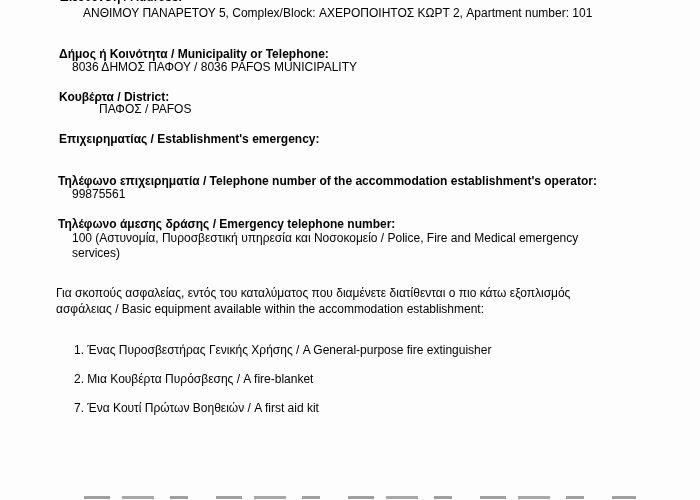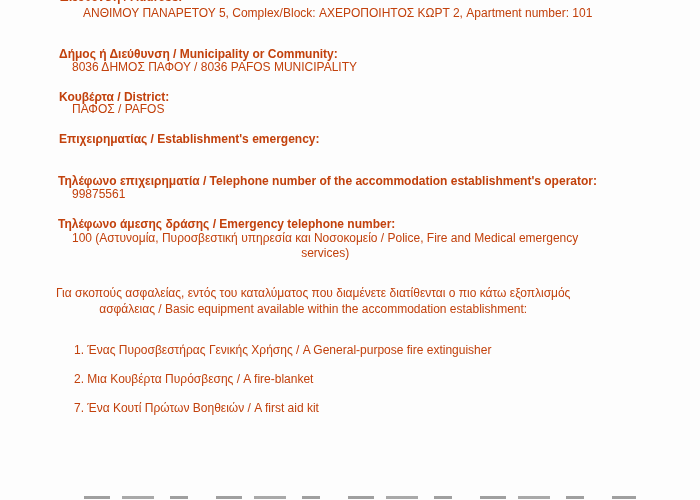--- a/index.html
+++ b/index.html
@@ -4,22 +4,21 @@
 <style>
   html,body{margin:0;padding:0;background:#ffffff;}
   .page{
     position:relative;
     width:700px;height:500px;
     background:#fdfdfd;
     overflow:hidden;
     font-family:"Liberation Sans","DejaVu Sans",sans-serif;
     font-size:12px;
     line-height:13px;
-    color:#c2410c;
-    text-align:center;
+    color:#000000;
   }
   .label{
     position:absolute;
     left:59px;
     font-weight:700;
     white-space:nowrap;
   }
   .value{
     position:absolute;
     left:72px;
@@ -27,21 +26,21 @@
   }
   
   .f0-label-clip{
     position:absolute;left:60px;top:0;height:4px;overflow:hidden;
   }
   .f0-label-clip .clip-inner{
     font-weight:700;white-space:nowrap;display:block;margin-top:-9px;
   }
   .f0-value{top:7px;left:83px;}
   .f1-label{top:48px;}  .f1-value{top:61px;}
-  .f2-label{top:91px;}  .f2-value{top:103px;}
+  .f2-label{top:91px;}  .f2-value{top:103px;margin-left:27px;}
   .f3-label{top:133px;} .f3-value{top:145px;}
   .f4-label{top:175px;left:58px;} .f4-value{top:188px;}
   .f5-label{top:218px;left:58px;} .f5-value{top:231px;line-height:15px;}
   .safety-paragraph{
     position:absolute;left:56px;top:286px;
     line-height:15.5px;
     white-space:pre-line;
   }
   .equip-item{
     position:absolute;left:74px;white-space:nowrap;
@@ -62,21 +61,21 @@
 </head>
 <body>
 
 <div class="page">
 
   <div class="f0-label-clip">
     <span class="clip-inner">Διεύθυνση / Address:</span>
   </div>
   <div class="value f0-value">ΑΝΘΙΜΟΥ ΠΑΝΑΡΕΤΟΥ 5, Complex/Block: ΑΧΕΡΟΠΟΙΗΤΟΣ ΚΩΡΤ 2, Apartment number: 101</div>
 
-  <div class="label f1-label">Δήμος ή Διεύθυνση / Municipality or Community:</div>
+  <div class="label f1-label">Δήμος ή Κοινότητα / Municipality or Telephone:</div>
   <div class="value f1-value">8036 ΔΗΜΟΣ ΠΑΦΟΥ / 8036 PAFOS MUNICIPALITY</div>
 
   <div class="label f2-label">Κουβέρτα / District:</div>
   <div class="value f2-value">ΠΑΦΟΣ / PAFOS</div>
 
   <div class="label f3-label">Επιχειρηματίας / Establishment's emergency:</div>
 
   <div class="label f4-label">Τηλέφωνο επιχειρηματία / Telephone number of the accommodation establishment's operator:</div>
   <div class="value f4-value">99875561</div>
 

